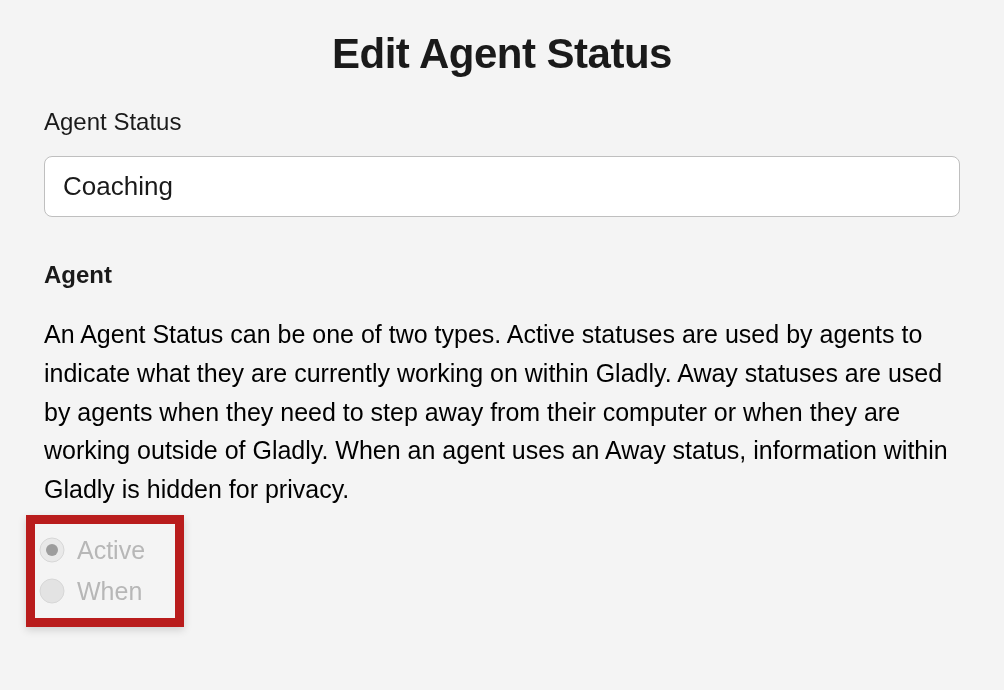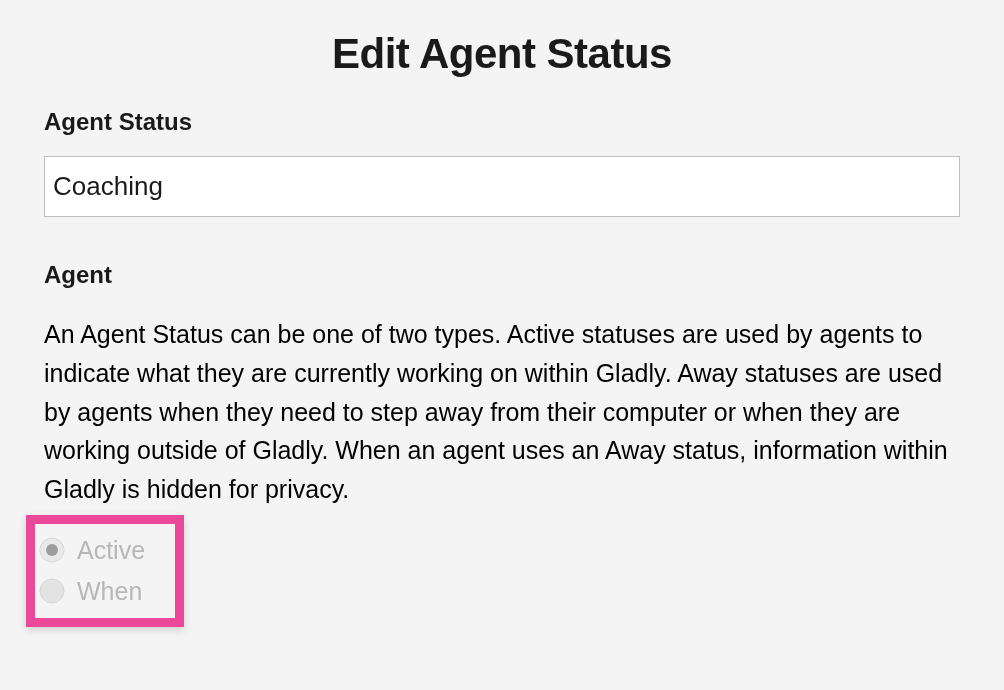--- a/index.html
+++ b/index.html
@@ -17,29 +17,29 @@
     }
     .page-title {
       font-size: 42px;
       font-weight: 800;
       text-align: center;
       letter-spacing: -0.5px;
       margin-bottom: 30px;
     }
     .field-label {
       font-size: 24px;
-      font-weight: 700;
+      font-weight: 400;
       margin-bottom: 20px;
     }
     .text-input {
       width: 100%;
       font-size: 26px;
-      padding: 14px 8px;
+      padding: 14px 18px;
       border: 1px solid #bfbfbf;
-      border-radius: 0;
+      border-radius: 8px;
       background: #ffffff;
       color: #1a1a1a;
       outline: none;
       font-family: inherit;
     }
     .section-spacer {
       height: 44px;
     }
     .type-label {
       font-size: 24px;
@@ -47,21 +47,21 @@
       margin-bottom: 26px;
     }
     .description {
       font-size: 25px;
       line-height: 1.55;
       color: #000000;
       margin-bottom: 10px;
     }
     .radio-group {
       display: inline-block;
-      border: 9px solid #ec4899;
+      border: 9px solid #b91c1c;
       padding: 6px 30px 6px 4px;
       margin-left: -18px;
       margin-top: -4px;
       box-shadow: 0 3px 8px rgba(0,0,0,0.15);
     }
     .radio-row {
       display: flex;
       align-items: center;
       gap: 12px;
       padding: 6px 0;

